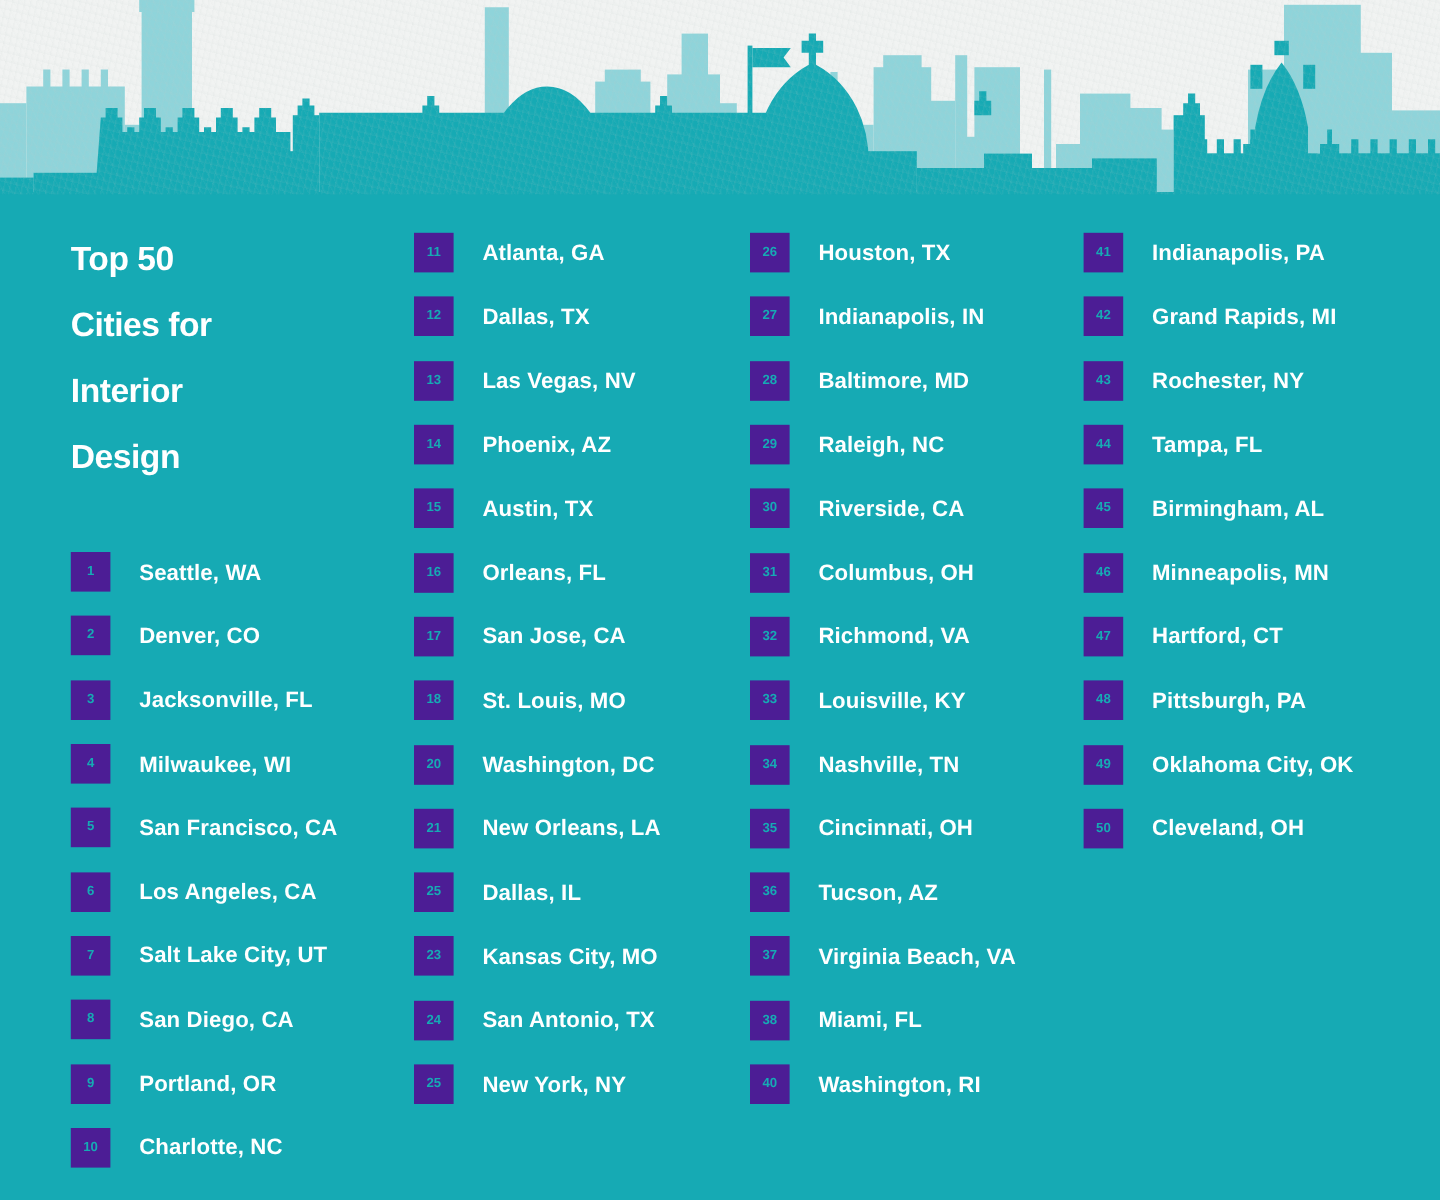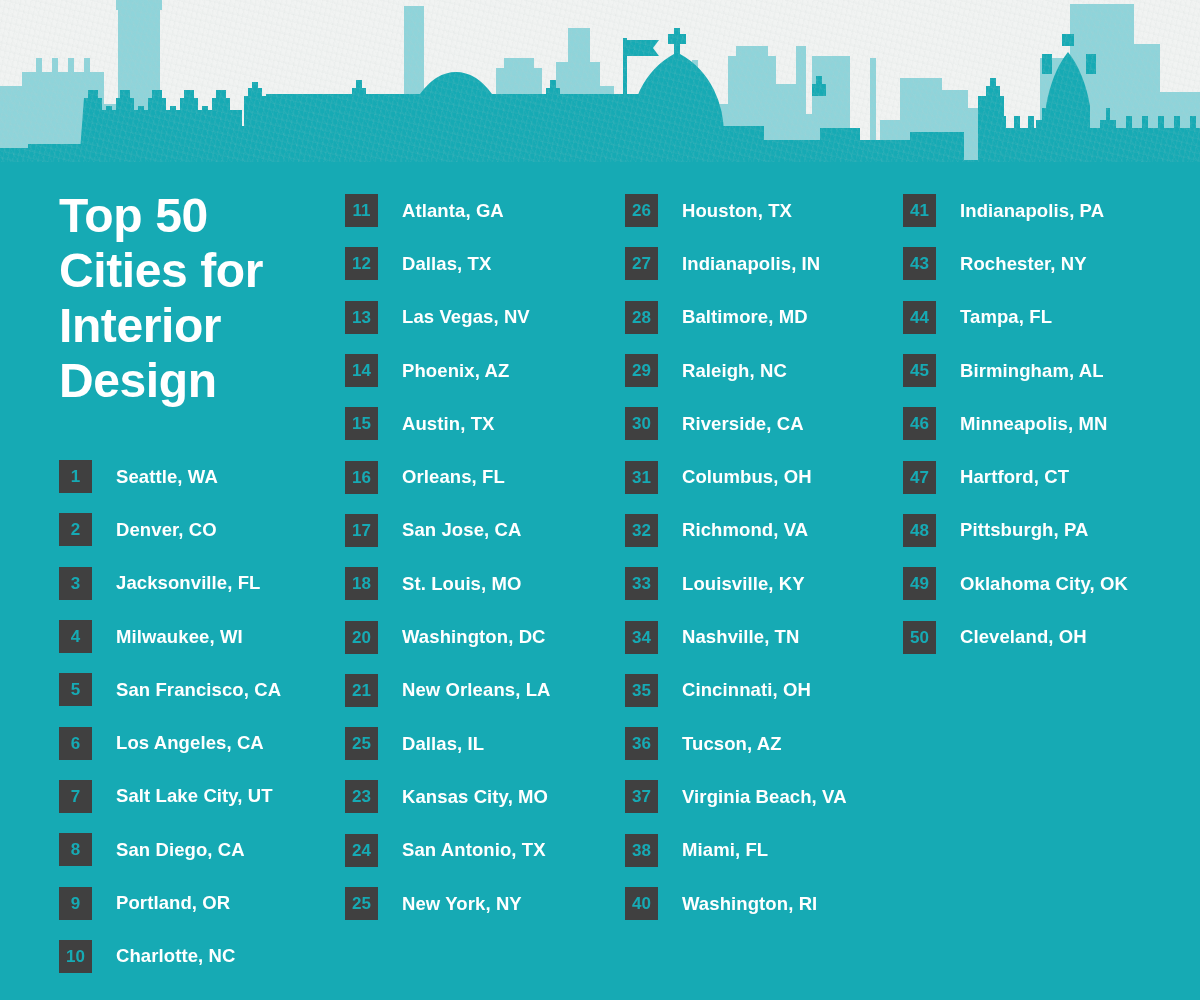--- a/index.html
+++ b/index.html
@@ -19,36 +19,36 @@
     background-image:
       repeating-linear-gradient(102deg, rgba(190,200,198,.20) 0px, rgba(190,200,198,0) 2px, rgba(255,255,255,0) 5px),
       repeating-linear-gradient(14deg, rgba(185,198,196,.16) 0px, rgba(185,198,196,0) 3px, rgba(255,255,255,0) 7px),
       repeating-linear-gradient(61deg, rgba(200,210,208,.14) 0px, rgba(200,210,208,0) 2px, rgba(255,255,255,0) 6px);
   }
   .banner-fade{position:absolute;left:0;bottom:0;width:1200px;height:18px;background:#16AAB4;}
 
   
   .title{
     position:absolute;left:59px;top:188px;width:270px;
-    color:#FFFFFF;font-size:48px;line-height:55px;font-weight:bold;
+    color:#FFFFFF;font-size:28px;line-height:55px;font-weight:bold;
     letter-spacing:-.4px;white-space:pre-line;
   }
 
   
   .col{position:absolute;}
   .col-1{left:59px;top:450px;}
   .col-2{left:345px;top:184px;}
   .col-3{left:625px;top:184px;}
   .col-4{left:903px;top:184px;}
 
   .row{display:flex;align-items:center;height:53.3px;}
   .badge{
-    width:33px;height:33px;flex:0 0 33px;background:#404040;
+    width:33px;height:33px;flex:0 0 33px;background:#4c1d95;
     display:flex;align-items:center;justify-content:center;
-    color:#16AAB4;font-size:17px;font-weight:bold;line-height:1;
+    color:#16AAB4;font-size:11px;font-weight:bold;line-height:1;
   }
   .city{
     margin-left:24px;color:#FFFFFF;font-size:18.5px;font-weight:bold;
     white-space:nowrap;letter-spacing:.1px;text-align:right;
   }
 </style>
 </head>
 <body>
 
 <div class="poster">
@@ -309,20 +309,24 @@
         <div class="badge">40</div>
         <div class="city">Washington, RI</div>
       </div>
     </div>
   <div class="col col-4">
       <div class="row">
         <div class="badge">41</div>
         <div class="city">Indianapolis, PA</div>
       </div>
       <div class="row">
+        <div class="badge">42</div>
+        <div class="city">Grand Rapids, MI</div>
+      </div>
+      <div class="row">
         <div class="badge">43</div>
         <div class="city">Rochester, NY</div>
       </div>
       <div class="row">
         <div class="badge">44</div>
         <div class="city">Tampa, FL</div>
       </div>
       <div class="row">
         <div class="badge">45</div>
         <div class="city">Birmingham, AL</div>

